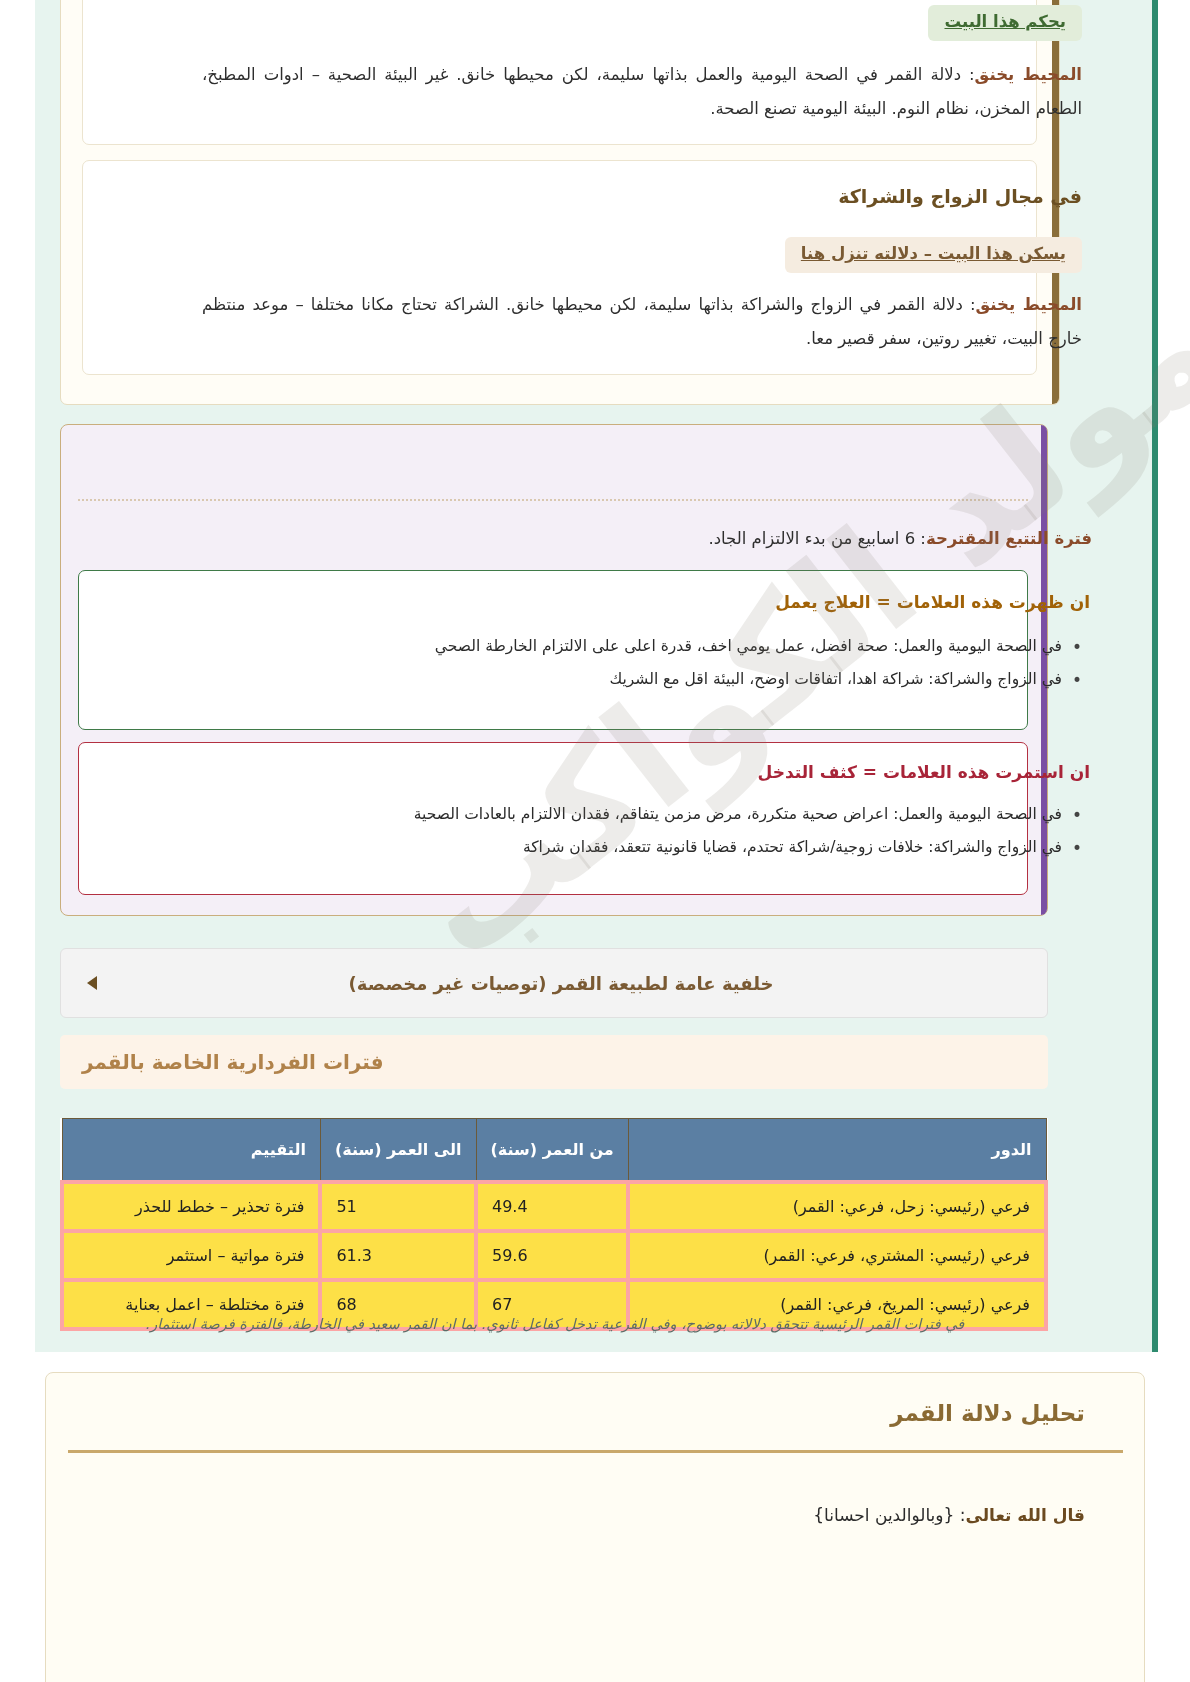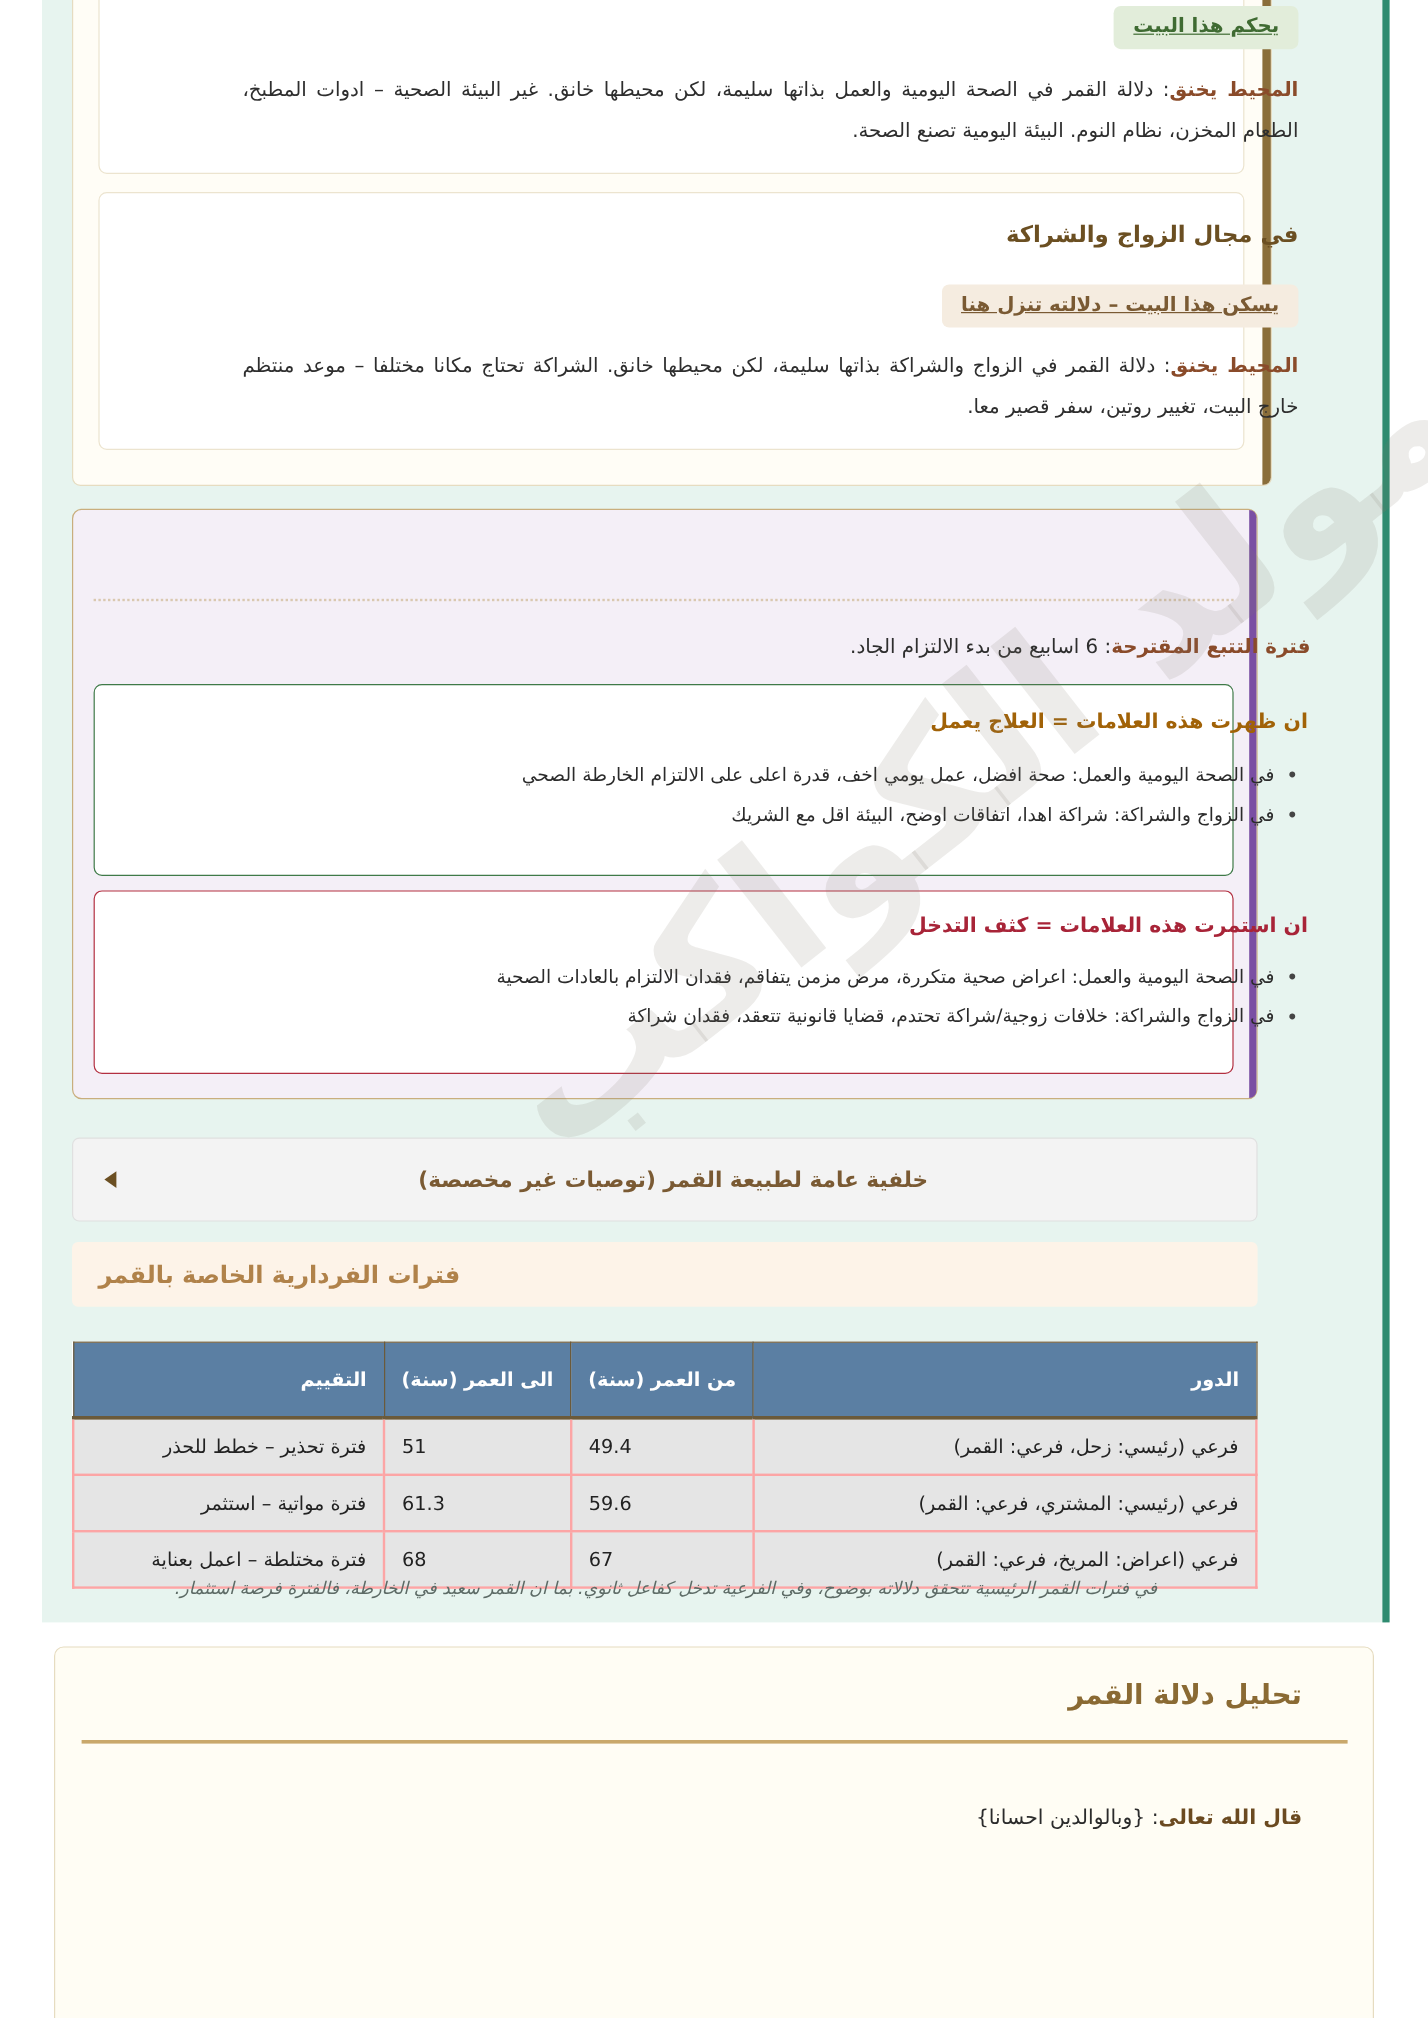--- a/index.html
+++ b/index.html
@@ -244,23 +244,23 @@
     color: #ffffff;
     font-weight: 700;
     font-size: 16px;
     padding: 21px 14px;
     border: 1px solid #6b5a3a;
     border-bottom: 3px solid #6b5a3a;
     white-space: nowrap;
   }
   table.periods td {
     padding: 13px 14px;
-    border: 2px solid #fca5a5;
+    border: 4px solid #fca5a5;
     color: #222;
-    background: #e5e5e5;
+    background: #fde047;
   }
   .col-role  { width: 430px; text-align: right; }
   .col-from  { width: 150px; text-align: left; }
   .col-to    { width: 150px; text-align: left; }
   .col-eval  { width: 265px; text-align: right; }
 
   .table-note {
     position: absolute;
     font-size: 14.5px;
     font-style: italic;
@@ -382,21 +382,21 @@
         <td class="col-to">51</td>
         <td class="col-eval">فترة تحذير – خطط للحذر</td>
       </tr>
       <tr>
         <td class="col-role">فرعي (رئيسي: المشتري، فرعي: القمر)</td>
         <td class="col-from">59.6</td>
         <td class="col-to">61.3</td>
         <td class="col-eval">فترة مواتية – استثمر</td>
       </tr>
       <tr>
-        <td class="col-role">فرعي (اعراض: المريخ، فرعي: القمر)</td>
+        <td class="col-role">فرعي (رئيسي: المريخ، فرعي: القمر)</td>
         <td class="col-from">67</td>
         <td class="col-to">68</td>
         <td class="col-eval">فترة مختلطة – اعمل بعناية</td>
       </tr>
     </tbody>
   </table>
 
   <div class="table-note" style="left:75px; top:1312px; width:960px;">في فترات القمر الرئيسية تتحقق دلالاته بوضوح، وفي الفرعية تدخل كفاعل ثانوي. بما ان القمر سعيد في الخارطة، فالفترة فرصة استثمار.</div>
 
   <div class="analysis-card" style="left:45px; top:1372px; width:1100px; height:330px;"></div>

